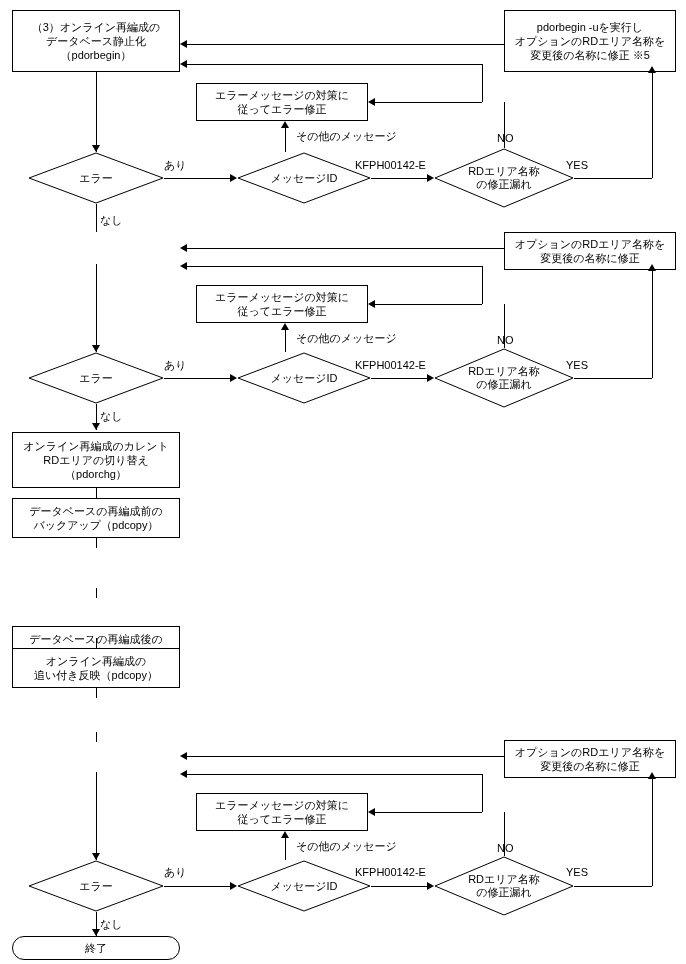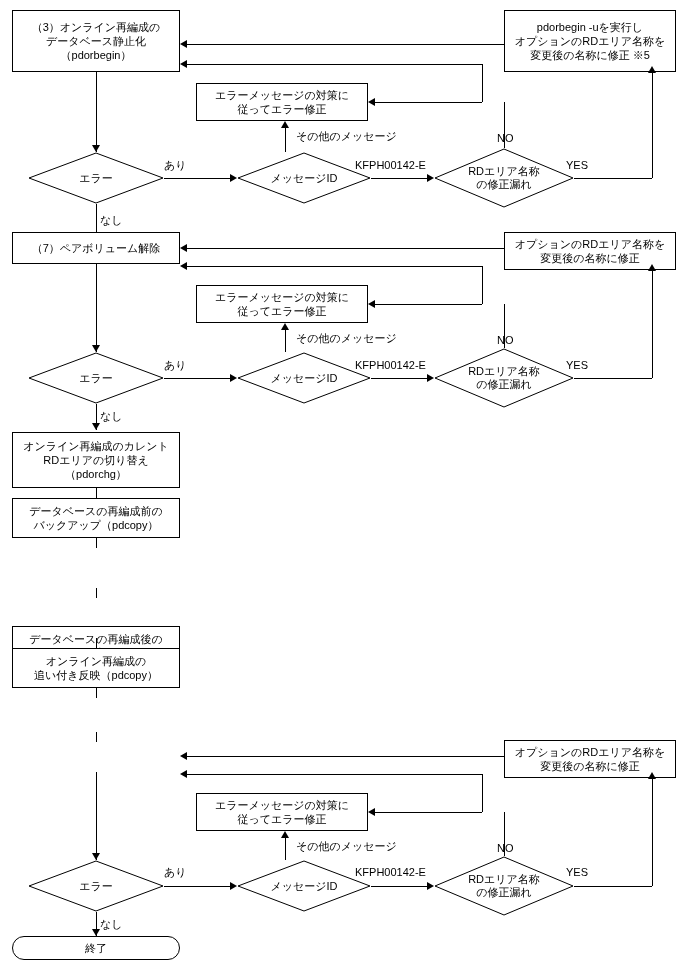--- a/index.html
+++ b/index.html
@@ -173,21 +173,20 @@
 
   <div class="ln hln" style="left:371px; top:178px; width:57px;"></div>
   <div class="arrow ar-right" style="left:427px; top:174px;"></div>
 
   <div class="ln vln" style="left:504px; top:102px; height:46px;"></div>
 
   <div class="ln hln" style="left:574px; top:178px; width:78px;"></div>
   <div class="ln vln" style="left:652px; top:72px; height:106px;"></div>
   <div class="arrow ar-up" style="left:648px; top:66px;"></div>
 
-  <div class="box" style="left:12px; top:232px; width:168px; height:32px;">（7）ペアボリューム解除</div>
 
   <div class="box" style="left:504px; top:232px; width:172px; height:38px;">オプションのRDエリア名称を
 変更後の名称に修正</div>
 
   <div class="box" style="left:196px; top:285px; width:172px; height:38px;">エラーメッセージの対策に
 従ってエラー修正</div>
 
   <div class="diamond" style="left:28px; top:352px; width:136px; height:52px;">
     <svg class="dshape" viewBox="0 0 136 52" preserveAspectRatio="none">
       <polygon points="68,1 135,26 68,51 1,26" fill="#ffffff" stroke="#000000" stroke-width="1"></polygon>

